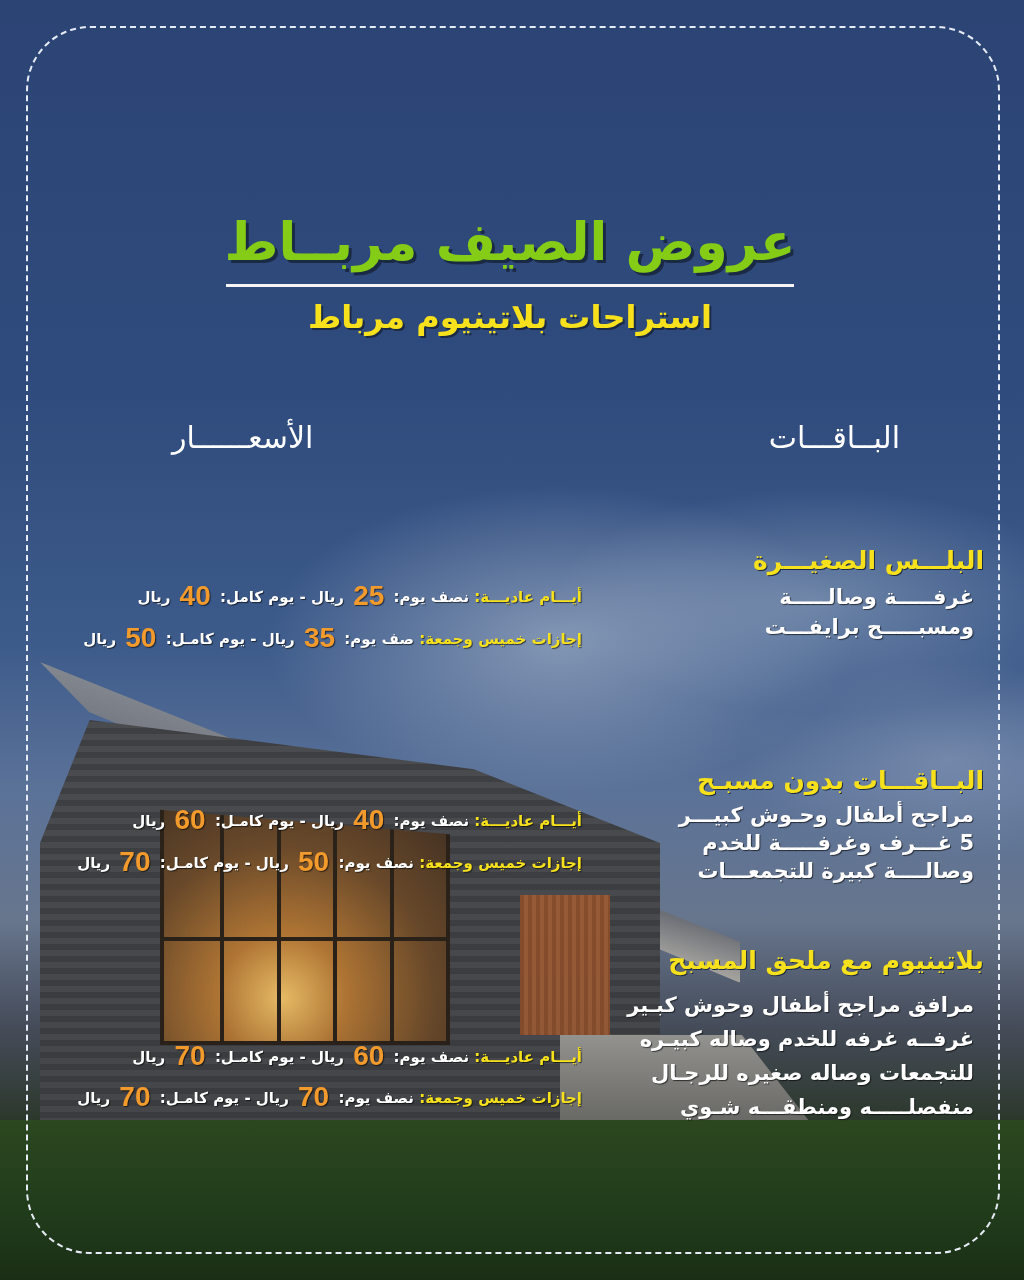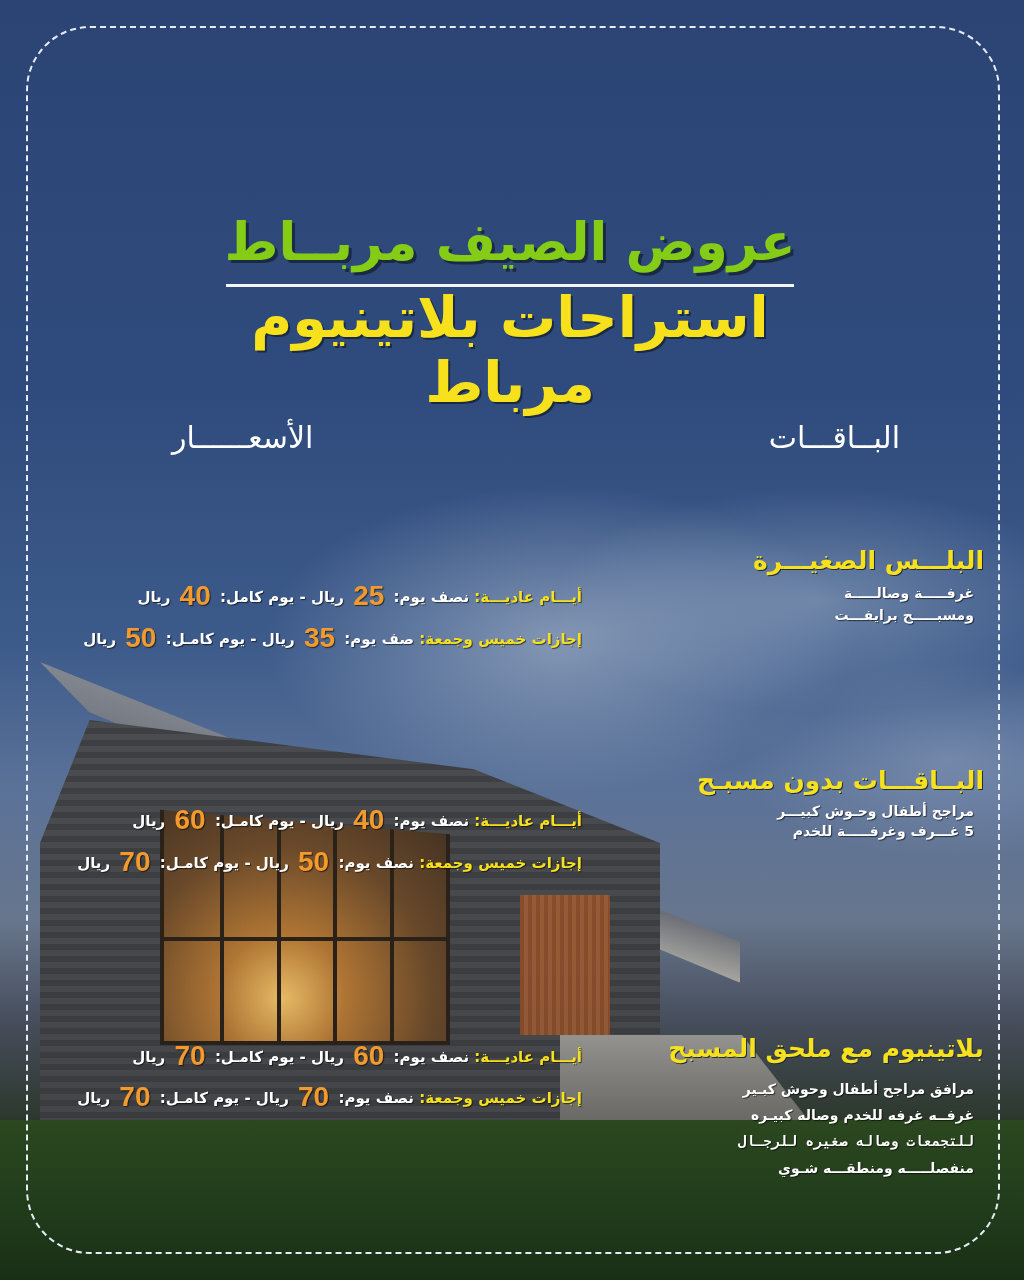--- a/index.html
+++ b/index.html
@@ -66,42 +66,42 @@
       text-align: center; color: #84cc16;
       font-size: 52px; font-weight: bold;
       text-shadow: 3px 3px 0 #1b2a44;
       direction: rtl;
     }
     .title-rule {
       position: absolute; left: 226px; width: 568px; top: 284px; height: 3px;
       background: #f4f4f4;
     }
     .subtitle {
-      position: absolute; left: 220px; width: 580px; top: 285px;
+      position: absolute; left: 220px; width: 580px; top: 298px;
       text-align: center; color: #f6e11c;
-      font-size: 56px; font-weight: bold;
+      font-size: 32px; font-weight: bold;
       text-shadow: 2px 2px 0 #1b2a44;
       direction: rtl;
     }
     .col-head {
       position: absolute; top: 420px; color: #ffffff;
       font-size: 30px; direction: rtl;
     }
     .col-head.packages { right: 124px; }
     .col-head.prices { left: 172px; }
     .pkg {
       position: absolute; right: 40px; direction: rtl; text-align: right;
     }
     .pkg-name {
       color: #f6e11c; font-size: 25px; font-weight: bold;
       text-shadow: 1px 1px 0 #1b2a44;
       white-space: nowrap;
     }
     .pkg-line {
-      color: #ffffff; font-size: 14px; font-weight: bold;
+      color: #ffffff; font-size: 21px; font-weight: bold;
       padding-right: 10px;
       text-shadow: 1px 1px 1px rgba(0,0,0,0.6);
       white-space: nowrap;
     }
     .price-row {
       position: absolute; left: 46px; width: 536px;
       direction: rtl; text-align: right; white-space: nowrap;
       font-size: 15px; font-weight: bold; color: #ffffff;
       text-shadow: 1px 1px 1px rgba(0,0,0,0.6);
     }
@@ -160,45 +160,46 @@
   <span>ريال -</span>
   <span>يوم كامـل:</span>
   <span class="num">50</span>
   <span>ريال</span>
 </div>
 
 <div class="pkg" style="top:766px;">
   <div class="pkg-name">البــاقـــات بدون مسبـح</div>
   <div class="pkg-line" style="margin-top:8px;">مراجح أطفال وحـوش كبيـــر</div>
   <div class="pkg-line" style="margin-top:4px;">5 غـــرف وغرفـــــة للخدم</div>
+  <div class="pkg-line" style="margin-top:4px;">وصالــــة كبيرة للتجمعـــات</div>
 </div>
 <div class="price-row" style="top:804px;">
   <span class="label">أيـــام عاديـــة:</span>
   <span>نصف يوم:</span>
   <span class="num">40</span>
   <span>ريال -</span>
   <span>يوم كامـل:</span>
   <span class="num">60</span>
   <span>ريال</span>
 </div>
 <div class="price-row" style="top:846px;">
   <span class="label">إجازات خميس وجمعة:</span>
   <span>نصف يوم:</span>
   <span class="num">50</span>
   <span>ريال -</span>
   <span>يوم كامـل:</span>
   <span class="num">70</span>
   <span>ريال</span>
 </div>
 
-<div class="pkg" style="top:1034px;">
+<div class="pkg" style="top:946px;">
   <div class="pkg-name">بلاتينيوم مع ملحق المسبح</div>
   <div class="pkg-line" style="margin-top:18px;">مرافق مراجح أطفال وحوش كبـير</div>
   <div class="pkg-line" style="margin-top:10px;">غرفــه غرفه للخدم وصاله كبيـره</div>
-  <div class="pkg-line" style="margin-top:10px;font-family:Liberation Mono, monospace;">للتجمعات وصاله صغيره للرجـال</div>
+  <div class="pkg-line" style="margin-top:10px;">للتجمعات وصاله صغيره للرجـال</div>
   <div class="pkg-line" style="margin-top:10px;">منفصلـــــه ومنطقـــه شـوي</div>
 </div>
 <div class="price-row" style="top:1040px;">
   <span class="label">أيـــام عاديـــة:</span>
   <span>نصف يوم:</span>
   <span class="num">60</span>
   <span>ريال -</span>
   <span>يوم كامـل:</span>
   <span class="num">70</span>
   <span>ريال</span>

